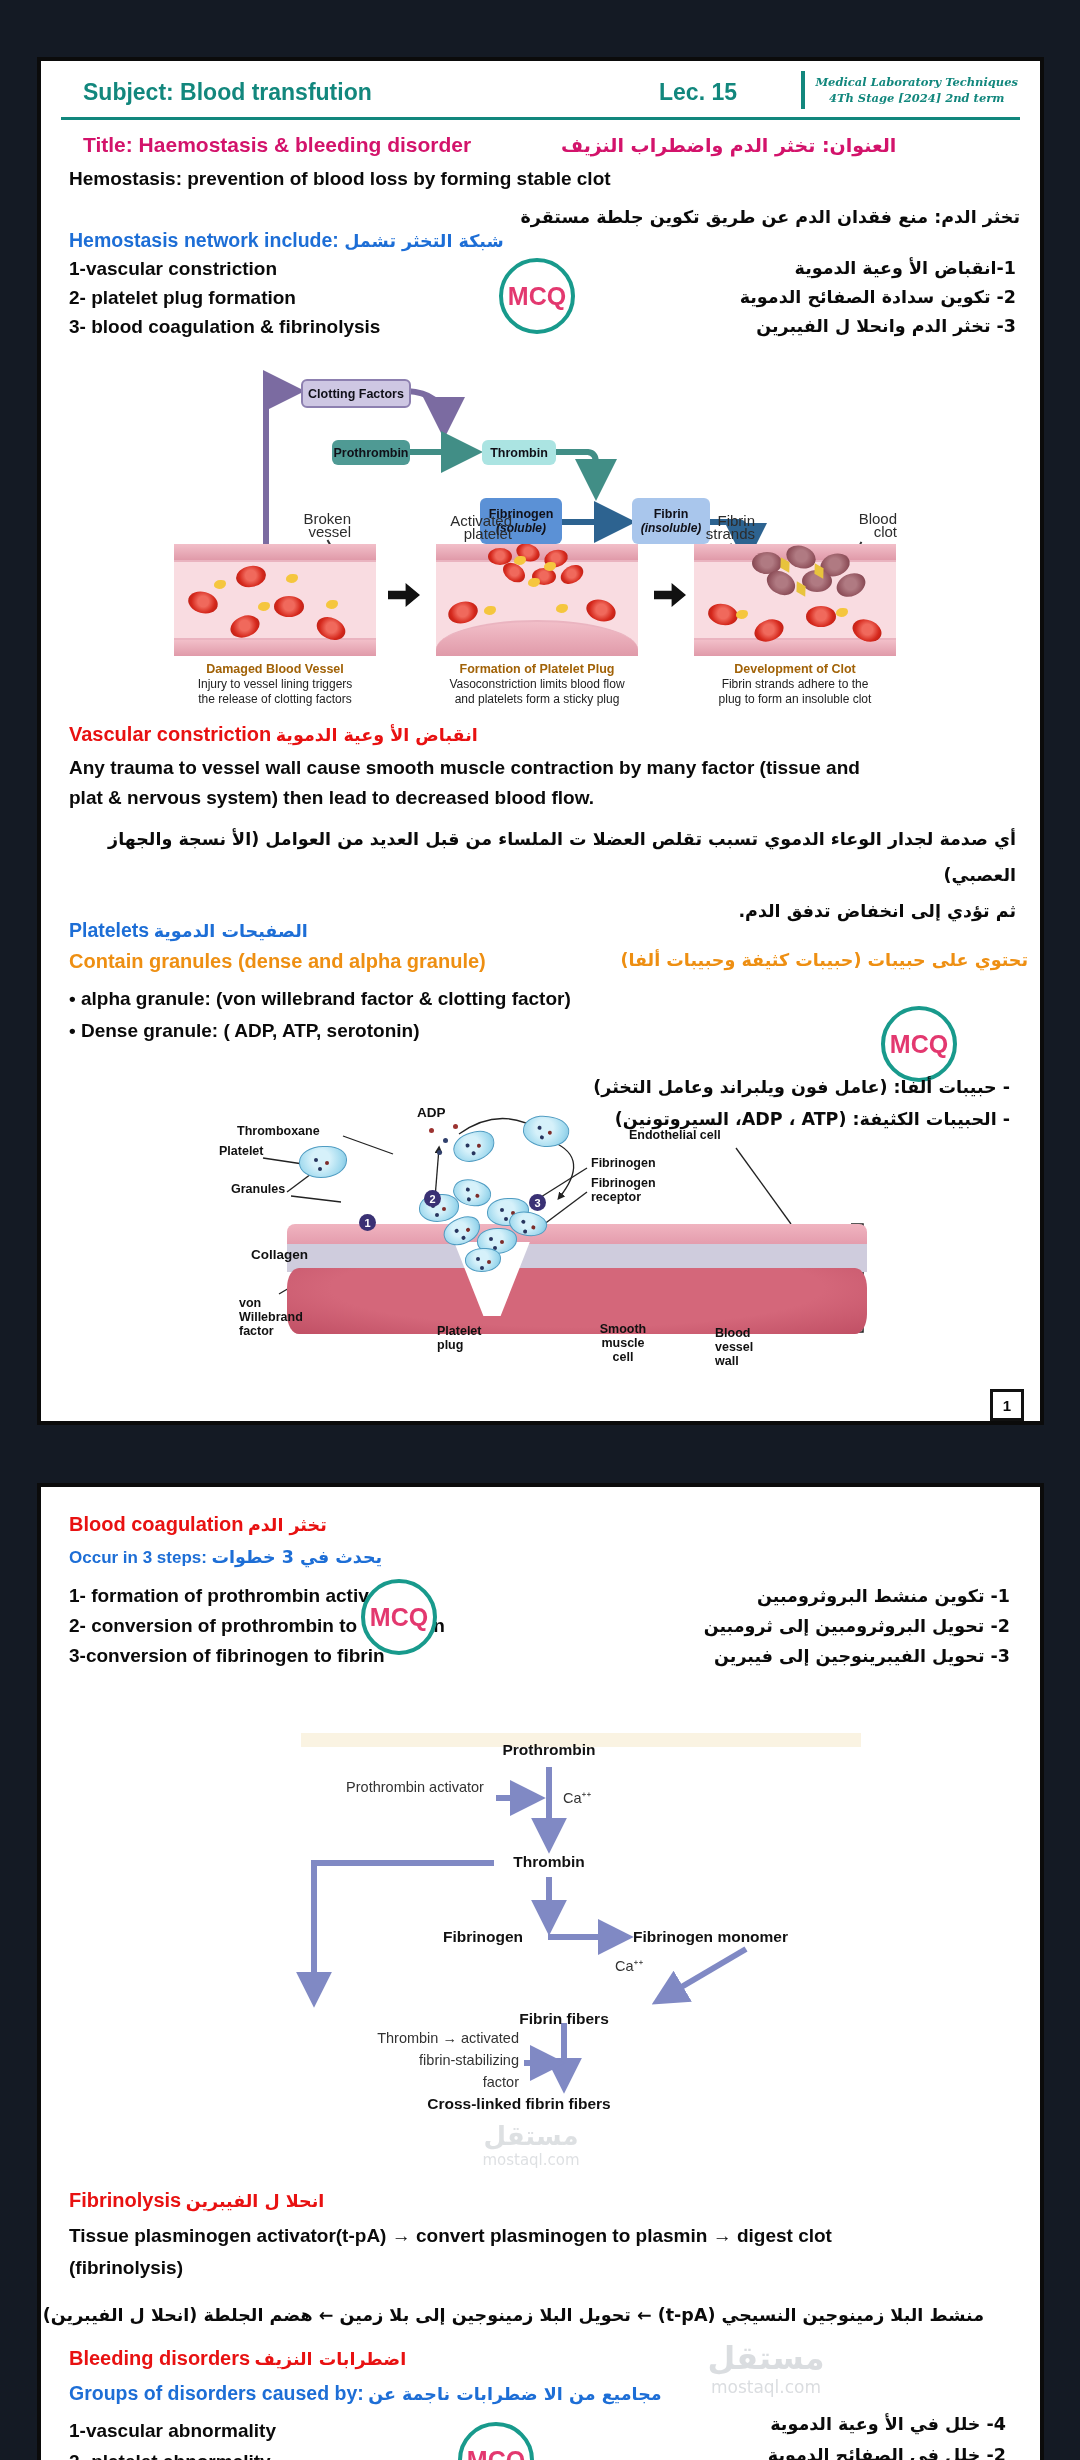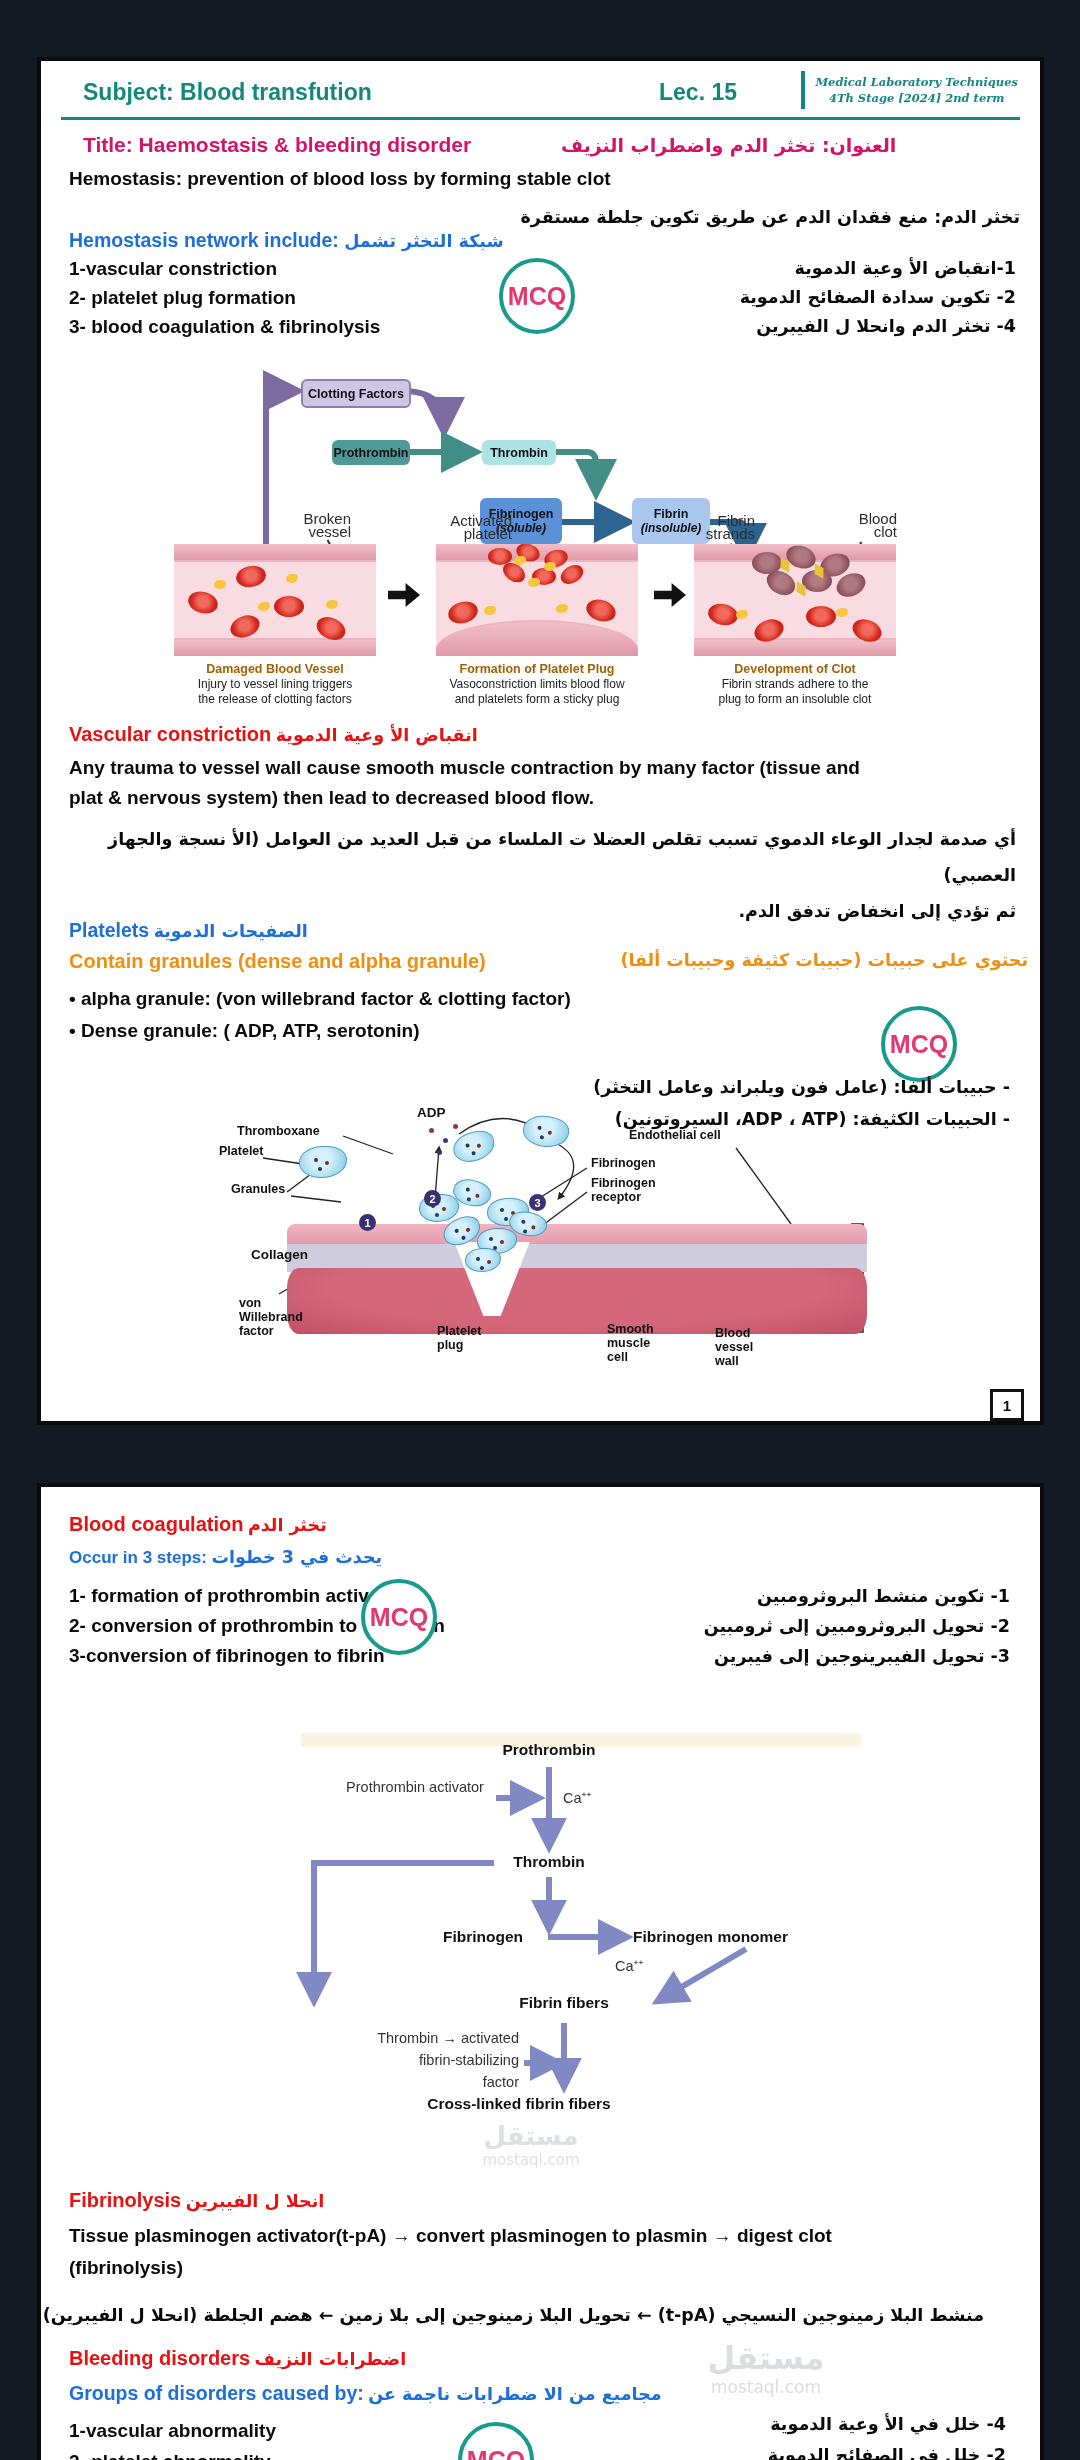--- a/index.html
+++ b/index.html
@@ -94,21 +94,21 @@
     <div>1-vascular constriction</div>
     <div>2- platelet plug formation</div>
     <div>3- blood coagulation &amp; fibrinolysis</div>
   </div>
   <div class="mcq" style="left:458px;top:197px;">
       <span>MCQ</span>
     </div>
   <div class="abs ar ar-body" style="right:24px;top:193px;text-align:right;line-height:29px;">
     <div>1-انقباض الأ وعية الدموية</div>
     <div>2- تكوين سدادة الصفائح الدموية</div>
-    <div>4- تخثر الدم وانحلا ل الفيبرين</div>
+    <div>3- تخثر الدم وانحلا ل الفيبرين</div>
   </div>
 
   <div class="abs" style="left:100px;top:300px;width:830px;height:350px;">
     <svg width="830" height="350" style="position:absolute;left:0;top:0;">
       <defs>
         <marker id="mPur" markerWidth="7" markerHeight="7" refX="5" refY="3.5" orient="auto">
             <path d="M0,0 L7,3.5 L0,7 Z" fill="#7b6ba1"></path>
           </marker>
         <marker id="mTea" markerWidth="7" markerHeight="7" refX="5" refY="3.5" orient="auto">
             <path d="M0,0 L7,3.5 L0,7 Z" fill="#418e86"></path>
@@ -331,21 +331,21 @@
     <div class="plbl" style="left:226px;top:0px;font-size:13.5px;">ADP</div>
     <div class="plbl" style="left:46px;top:18px;">Thromboxane</div>
     <div class="plbl" style="left:28px;top:38px;">Platelet</div>
     <div class="plbl" style="left:40px;top:76px;">Granules</div>
     <div class="plbl" style="left:438px;top:22px;">Endothelial cell</div>
     <div class="plbl" style="left:400px;top:50px;">Fibrinogen</div>
     <div class="plbl" style="left:400px;top:70px;width:92px;">Fibrinogen receptor</div>
     <div class="plbl" style="left:60px;top:142px;font-size:13.5px;">Collagen</div>
     <div class="plbl" style="left:48px;top:190px;width:88px;">von Willebrand factor</div>
     <div class="plbl" style="left:246px;top:218px;width:62px;">Platelet plug</div>
-    <div class="plbl" style="left:416px;top:216px;width:64px;">Smooth muscle cell</div>
+    <div class="plbl" style="left:400px;top:216px;width:64px;text-align:center;">Smooth muscle cell</div>
     <div class="plbl" style="left:524px;top:220px;width:56px;">Blood vessel wall</div>
   </div>
 
   <div class="pagenum">
       <span>1</span>
     </div>
 </div>
 
 <div class="page" id="page2">
 
@@ -388,21 +388,21 @@
       <line x1="373" y1="326" x2="373" y2="386" stroke="#8089c4" stroke-width="6" marker-end="url(#mPeri)"></line>
       <line x1="333" y1="366" x2="364" y2="366" stroke="#8089c4" stroke-width="6" marker-end="url(#mPeri)"></line>
     </svg>
     <div class="csc" style="left:298px;top:44px;width:120px;">Prothrombin</div>
     <div class="csc-n" style="left:372px;top:92px;">Ca⁺⁺</div>
     <div class="csc-n" style="left:150px;top:81px;width:148px;text-align:center;">Prothrombin activator</div>
     <div class="csc" style="left:298px;top:156px;width:120px;">Thrombin</div>
     <div class="csc" style="left:233px;top:231px;width:118px;">Fibrinogen</div>
     <div class="csc" style="left:442px;top:231px;width:230px;text-align:left;">Fibrinogen monomer</div>
     <div class="csc-n" style="left:424px;top:260px;">Ca⁺⁺</div>
-    <div class="csc" style="left:303px;top:297px;width:140px;">Fibrin fibers</div>
+    <div class="csc" style="left:303px;top:313px;width:140px;">Fibrin fibers</div>
     <div class="csc-n" style="left:148px;top:330px;width:180px;text-align:right;line-height:22px;">
       <div>Thrombin → activated</div>
       <div>fibrin-stabilizing</div>
       <div>factor</div>
     </div>
     <div class="csc" style="left:228px;top:398px;width:200px;">Cross-linked fibrin fibers</div>
     <div class="wm" style="left:240px;top:424px;width:200px;opacity:.55;">
       <div style="font-size:26px;font-weight:bold;">مستقل</div>
       <div style="font-size:15px;">mostaql.com</div>
     </div>

